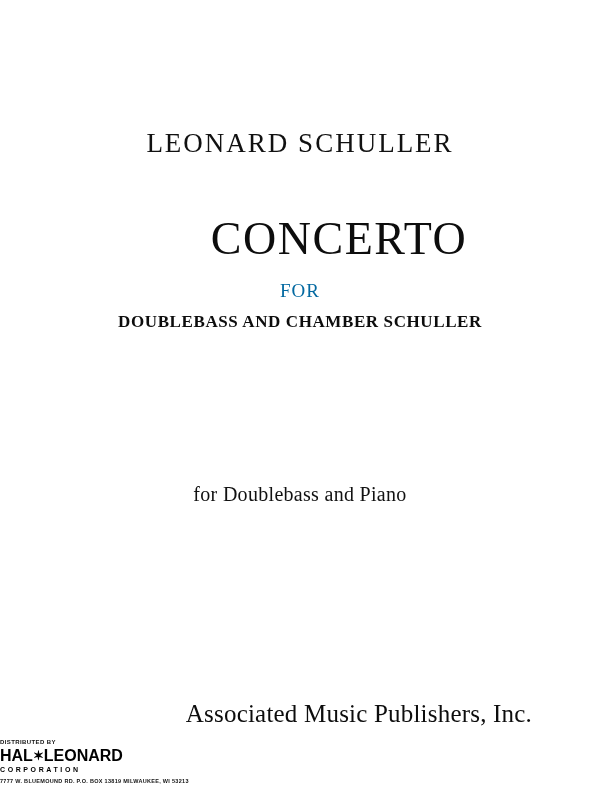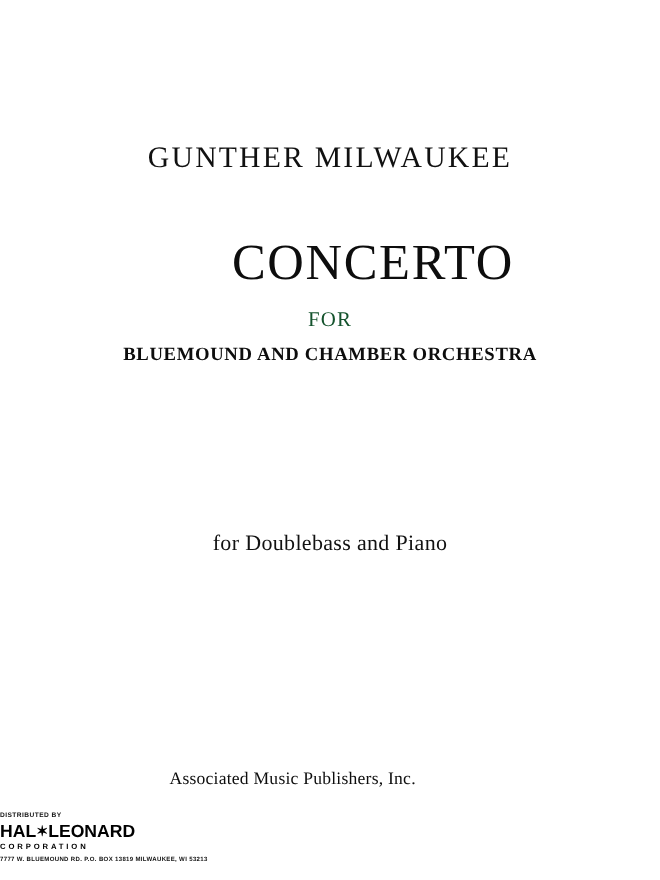--- a/index.html
+++ b/index.html
@@ -52,21 +52,21 @@
 
   .forword {
     position: absolute;
     top: 280px;
     left: 0;
     width: 600px;
     text-align: center;
     font-family: "Liberation Serif", serif;
     font-size: 19px;
     letter-spacing: 1px;
-    color: #14532d;
+    color: #0369a1;
   }
 
   .instrumentation {
     position: absolute;
     top: 312px;
     left: 0;
     width: 600px;
     text-align: center;
     font-family: "Liberation Serif", serif;
     font-size: 17px;
@@ -86,23 +86,23 @@
     letter-spacing: 0.3px;
     color: #111111;
     margin-top: 16px;
   }
 
   .publisher {
     position: absolute;
     top: 700px;
     left: 0;
     width: 532px;
-    text-align: center;
+    text-align: right;
     font-family: "Liberation Serif", serif;
-    font-size: 16px;
+    font-size: 25px;
     letter-spacing: 0.2px;
     color: #0d0d0d;
   }
 
   .distributor {
     position: absolute;
     top: 738px;
     left: 0;
     width: 600px;
     text-align: left;
@@ -144,27 +144,27 @@
     color: #111111;
     line-height: 8px;
     margin-top: 3px;
   }
 </style>
 </head>
 <body>
 
 <div class="page">
 
-  <div class="composer">GUNTHER MILWAUKEE</div>
+  <div class="composer">LEONARD SCHULLER</div>
 
   <div class="title">CONCERTO</div>
 
   <div class="forword">FOR</div>
 
-  <div class="instrumentation">BLUEMOUND AND CHAMBER ORCHESTRA</div>
+  <div class="instrumentation">DOUBLEBASS AND CHAMBER SCHULLER</div>
 
   <div class="arrangement">for Doublebass and Piano</div>
 
   <div class="publisher">Associated Music Publishers, Inc.</div>
 
   <div class="distributor">
     <div class="dist-label">DISTRIBUTED BY</div>
     <div class="dist-logo">
       <span>HAL</span><span class="star">✶</span><span>LEONARD</span>
     </div>

